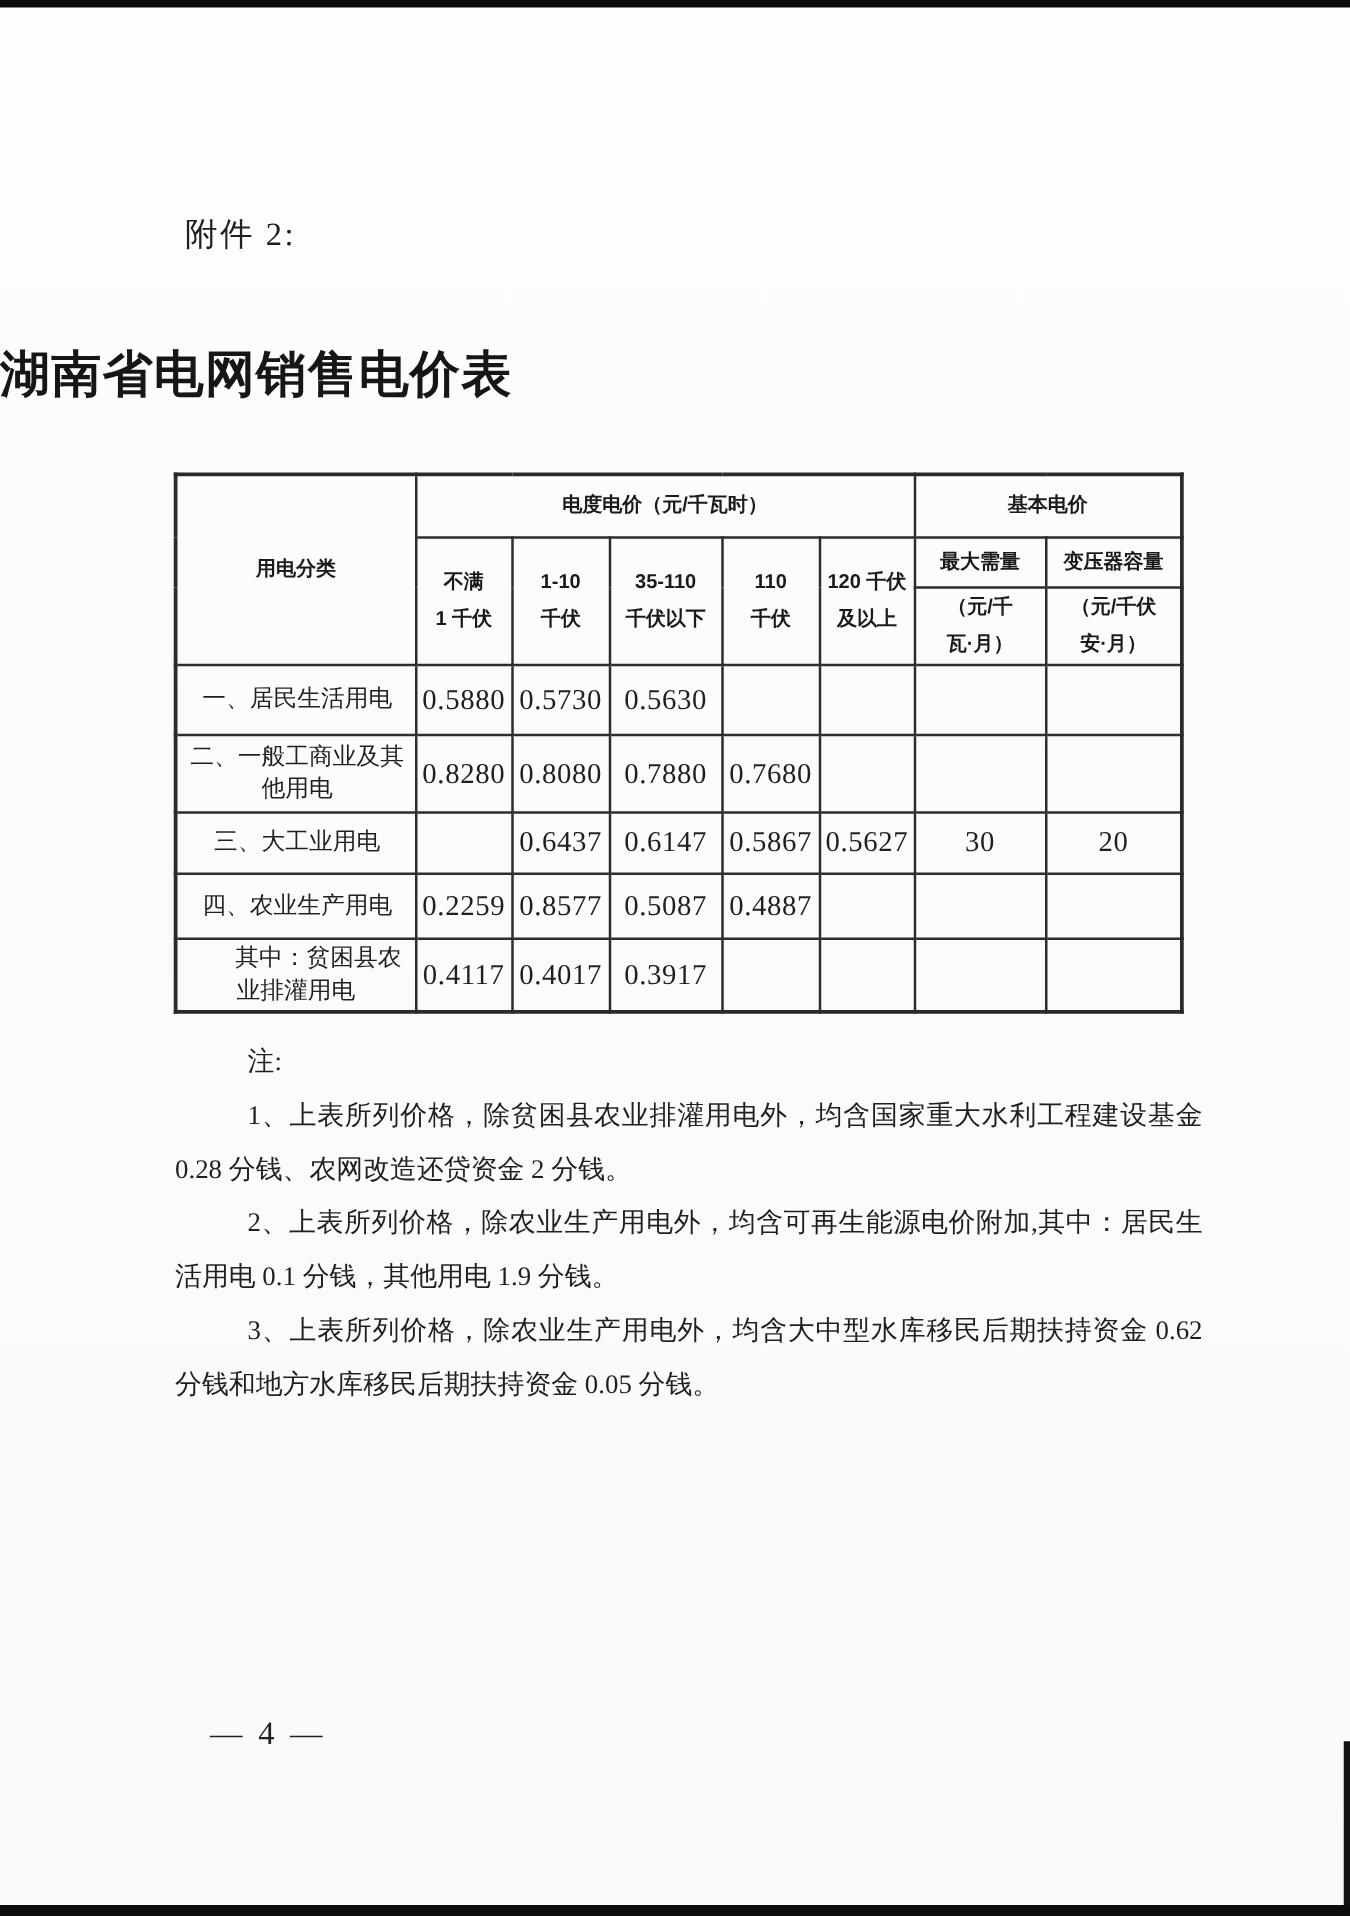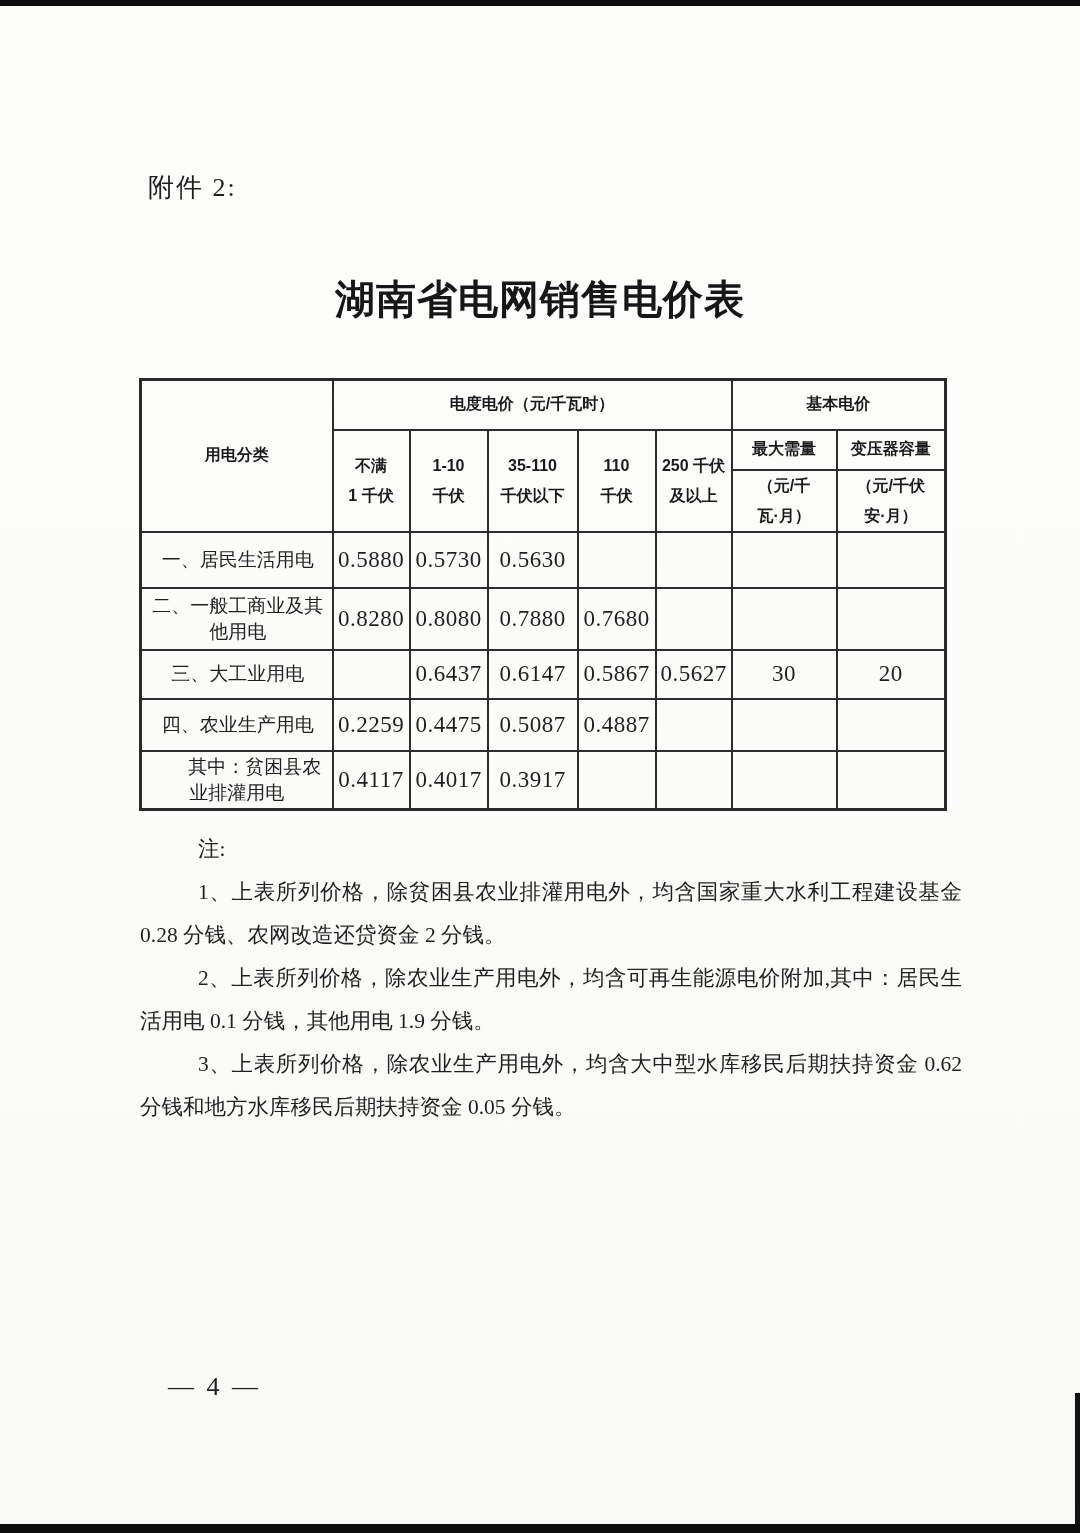--- a/index.html
+++ b/index.html
@@ -15,21 +15,20 @@
   .edge-top    { position:absolute; top:0; left:0; width:1080px; height:6px; background:#0d0d0d; }
   .edge-bottom { position:absolute; bottom:0; left:0; width:1080px; height:9px; background:#0d0d0d; }
   .edge-right  { position:absolute; right:0; bottom:0; width:5px; height:140px; background:#141414; }
 
   .attachment {
     position:absolute; left:148px; top:170px;
     font-size:26px; letter-spacing:2px;
   }
   .title {
     position:absolute; left:0; top:272px; width:1080px; margin:0;
-    text-align:center;
     font-family:"Liberation Sans","DejaVu Sans",sans-serif;
     font-weight:bold; font-size:40px; letter-spacing:1px; color:#161616;
   }
 
   table.price-table {
     position:absolute; left:139px; top:378px;
     width:805px; table-layout:fixed;
     border-collapse:collapse;
     border:3px solid #2a2a2a;
   }
@@ -121,21 +120,21 @@
         </td>
         <td rowspan="2" class="hdr">
           <div class="sub-line">35-110</div>
           <div class="sub-line">千伏以下</div>
         </td>
         <td rowspan="2" class="hdr">
           <div class="sub-line">110</div>
           <div class="sub-line">千伏</div>
         </td>
         <td rowspan="2" class="hdr">
-          <div class="sub-line">250 千伏</div>
+          <div class="sub-line">120 千伏</div>
           <div class="sub-line">及以上</div>
         </td>
         <td class="hdr">最大需量</td>
         <td class="hdr">变压器容量</td>
       </tr>
       <tr class="h-unit">
         <td class="hdr">
           <div class="sub-line">（元/千</div>
           <div class="sub-line">瓦·月）</div>
         </td>
@@ -171,21 +170,21 @@
         <td class="val">0.6437</td>
         <td class="val">0.6147</td>
         <td class="val">0.5867</td>
         <td class="val">0.5627</td>
         <td class="val">30</td>
         <td class="val">20</td>
       </tr>
       <tr class="r4">
         <td class="row-label">四、农业生产用电</td>
         <td class="val">0.2259</td>
-        <td class="val">0.4475</td>
+        <td class="val">0.8577</td>
         <td class="val">0.5087</td>
         <td class="val">0.4887</td>
         <td class="val"></td>
         <td class="val"></td>
         <td class="val"></td>
       </tr>
       <tr class="r5">
         <td class="row-label indented">其中：贫困县农业排灌用电</td>
         <td class="val">0.4117</td>
         <td class="val">0.4017</td>

